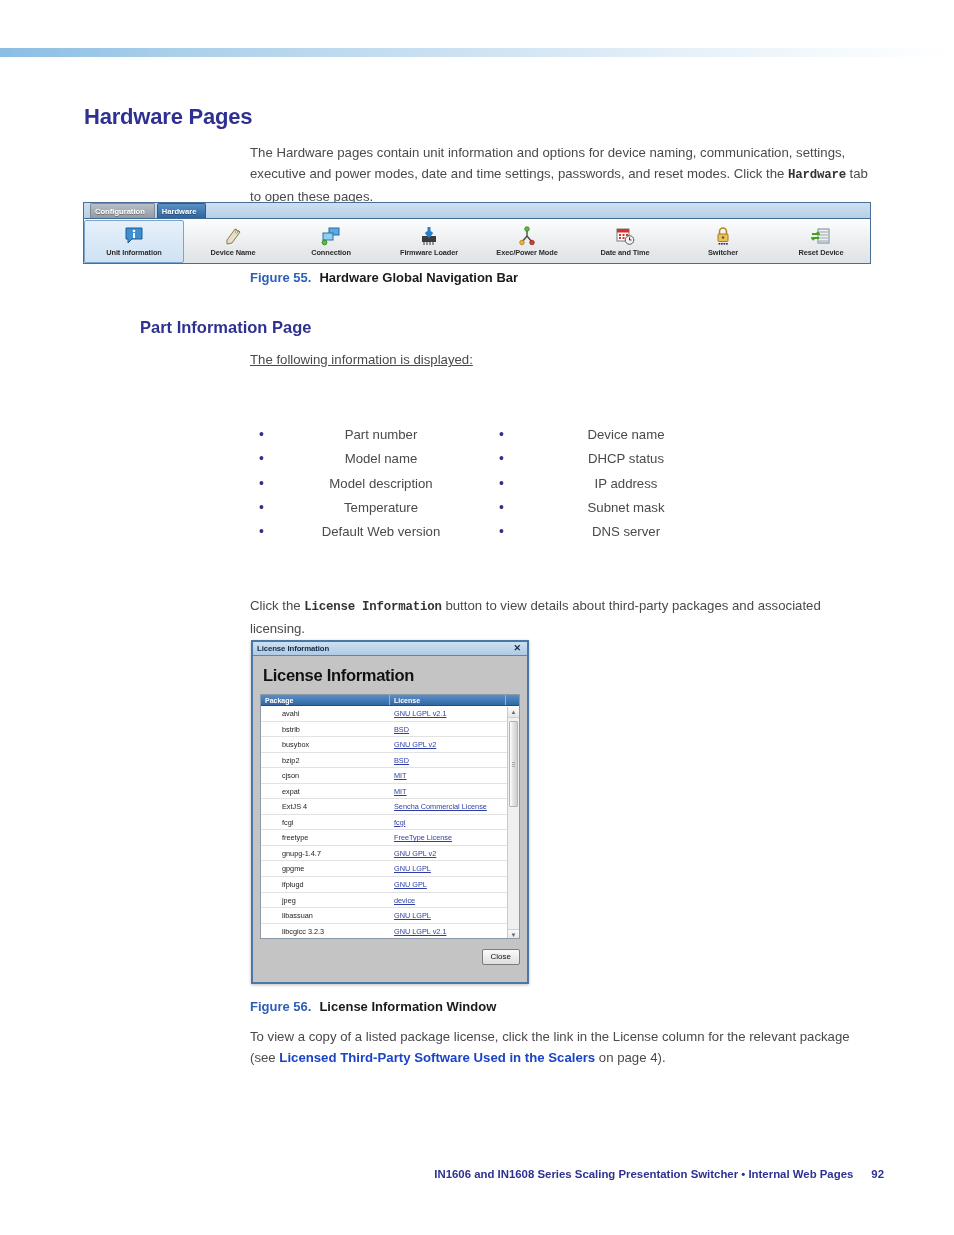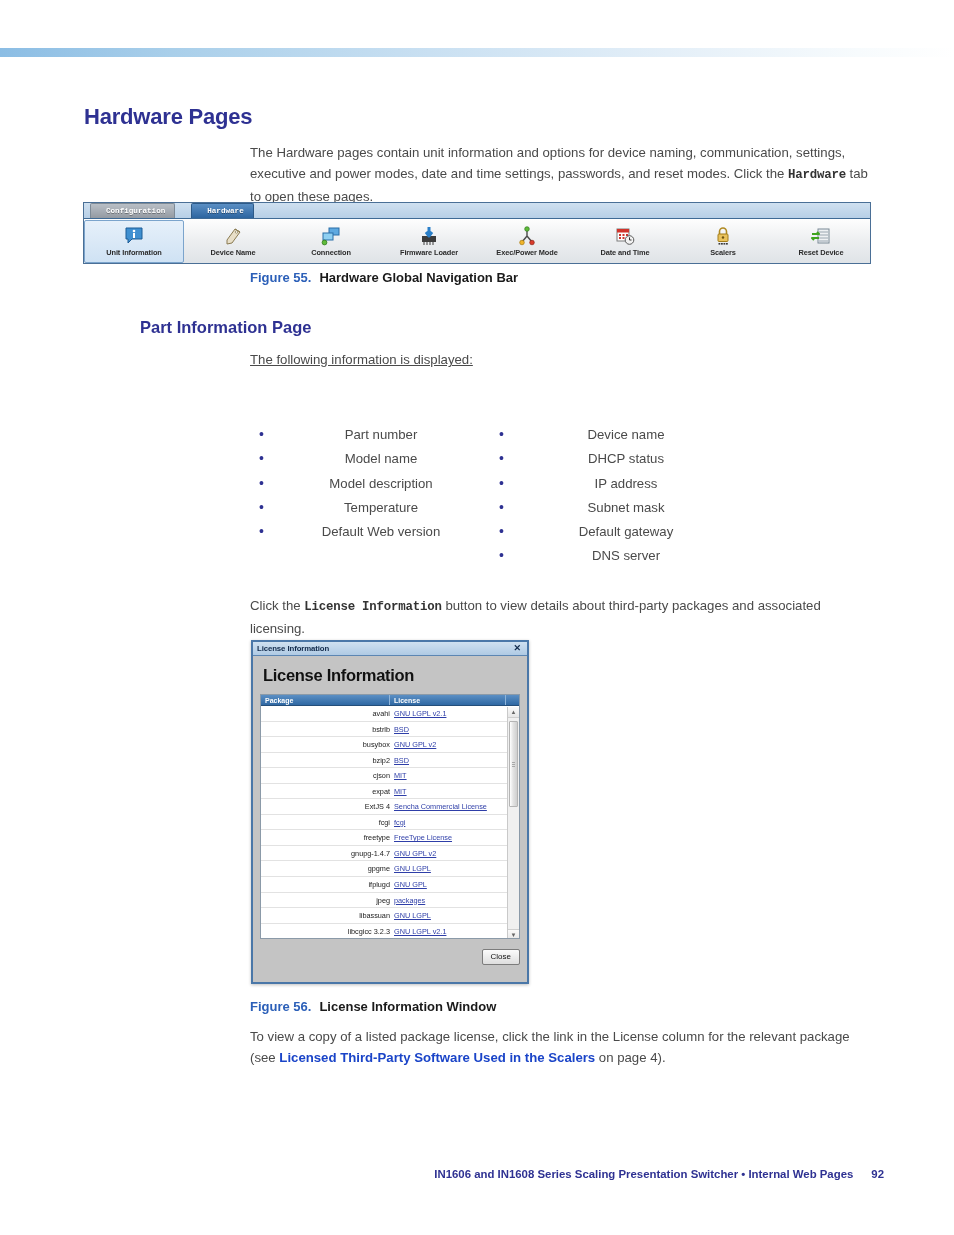--- a/index.html
+++ b/index.html
@@ -96,33 +96,32 @@
   .nav-tabrow {
     height: 16px;
     background: linear-gradient(to bottom, #cfe0f0 0%, #b7cfe6 100%);
     border-bottom: 1px solid #3f6a95;
     display: flex;
     align-items: flex-end;
     padding-left: 6px;
   }
   .nav-tab {
     height: 15px;
-    padding: 0 9px 0 15px;
+    padding: 0 9px 0 4px;
     font-size: 7.6px;
     font-weight: bold;
     color: #ffffff;
     line-height: 15px;
     border: 1px solid #7d8a96;
     border-bottom: none;
     border-top-left-radius: 2px;
     border-top-right-radius: 2px;
-    margin-right: 16px;
+    margin-right: 2px;
     text-shadow: 0 1px 0 rgba(0,0,0,.35);
     white-space: nowrap;
-    font-family: Liberation Mono, monospace;
   }
   .nav-tab.gray {
     background: linear-gradient(to bottom, #b9bfc6 0%, #949aa2 100%);
   }
   .nav-tab.active {
     background: linear-gradient(to bottom, #5b8fc4 0%, #2d65a0 100%);
     border-color: #2d5a88;
     color: #ffffff;
   }
   .nav-btnrow {
@@ -230,24 +229,23 @@
     display: flex;
     height: 15.55px;
     border-bottom: 1px solid #e2e2e2;
     background: #ffffff;
   }
   .lic-row .pk {
     width: 129px;
     font-size: 7.3px;
     color: #1b1b1b;
     line-height: 15.55px;
-    padding-left: 10px;
+    padding-left: 21px;
     white-space: nowrap;
     overflow: hidden;
-    text-align: right;
   }
   .lic-row .lc {
     flex: 1;
     font-size: 7.3px;
     line-height: 15.55px;
     padding-left: 4px;
     white-space: nowrap;
     overflow: hidden;
   }
   .lic-row .lc a {
@@ -432,21 +430,21 @@
             <rect x="6" y="8" width="10" height="7.5" rx="1" fill="#e9c25c" stroke="#a37d18" stroke-width="1"></rect>
             <circle cx="11" cy="11.5" r="1.2" fill="#6b5210"></circle>
             <g fill="#3a3a3a">
               <rect x="6.5" y="17" width="1.8" height="1.6"></rect>
                 <rect x="9" y="17" width="1.8" height="1.6"></rect>
               <rect x="11.5" y="17" width="1.8" height="1.6"></rect>
                 <rect x="14" y="17" width="1.8" height="1.6"></rect>
             </g>
           </svg>
         </span>
-        <span class="lbl">Scalers</span>
+        <span class="lbl">Switcher</span>
       </div>
 
       <div class="nav-btn">
         <span class="nav-icon">
           <svg viewBox="0 0 22 20" width="22" height="20">
             <rect x="8" y="3" width="11" height="14" fill="#eef1f4" stroke="#7b8a96" stroke-width="1"></rect>
             <g stroke="#9aa6b0" stroke-width="1">
               <line x1="9" y1="6" x2="18" y2="6"></line>
                 <line x1="9" y1="9" x2="18" y2="9"></line>
               <line x1="9" y1="12" x2="18" y2="12"></line>
@@ -480,21 +478,20 @@
       <li>Default Web version</li>
     </ul>
   </div>
 
   <div class="bullets" style="left:495px;top:423px;width:240px;">
     <ul>
       <li>Device name</li>
       <li>DHCP status</li>
       <li>IP address</li>
       <li>Subnet mask</li>
-      <li>Default gateway</li>
       <li>DNS server</li>
     </ul>
   </div>
 
   <div class="body-col" style="top:595px;">
     <p class="body"><span>Click the </span><code class="mono">License Information</code><span> button to view details about third-party packages and associated licensing.</span></p>
   </div>
 
   <div class="licwin">
     <div class="licwin-title">
@@ -555,21 +552,21 @@
           <div class="lic-row">
               <div class="pk">gpgme</div>
               <div class="lc"><a>GNU LGPL</a></div>
             </div>
           <div class="lic-row">
               <div class="pk">ifplugd</div>
               <div class="lc"><a>GNU GPL</a></div>
             </div>
           <div class="lic-row">
               <div class="pk">jpeg</div>
-              <div class="lc"><a>packages</a></div>
+              <div class="lc"><a>device</a></div>
             </div>
           <div class="lic-row">
               <div class="pk">libassuan</div>
               <div class="lc"><a>GNU LGPL</a></div>
             </div>
           <div class="lic-row">
               <div class="pk">libcgicc 3.2.3</div>
               <div class="lc"><a>GNU LGPL v2.1</a></div>
             </div>
         </div>

